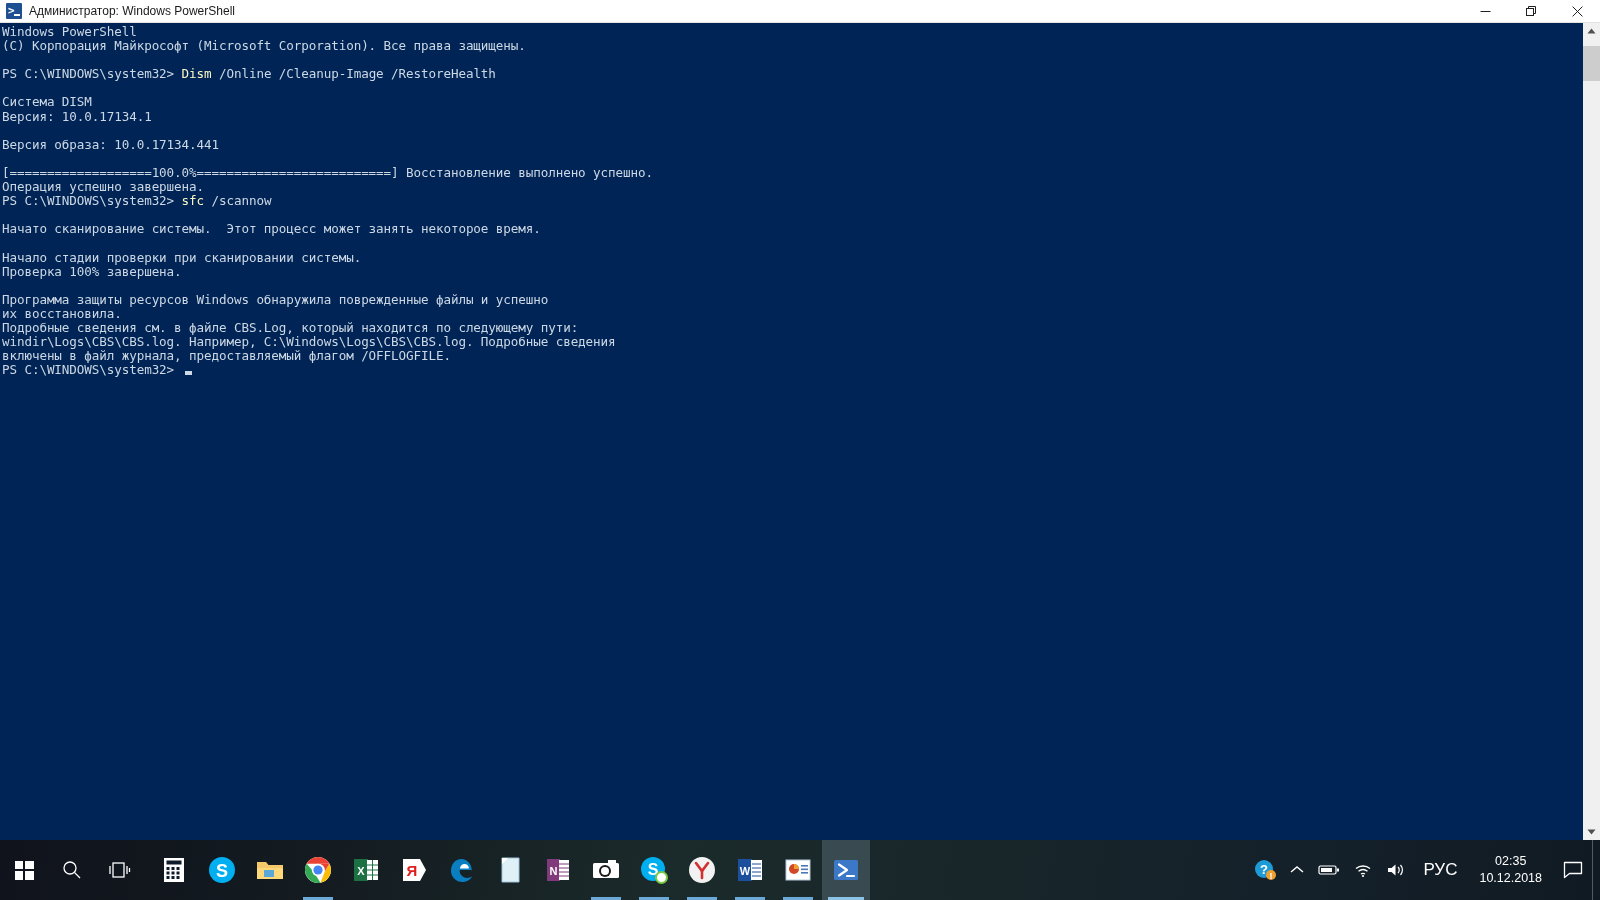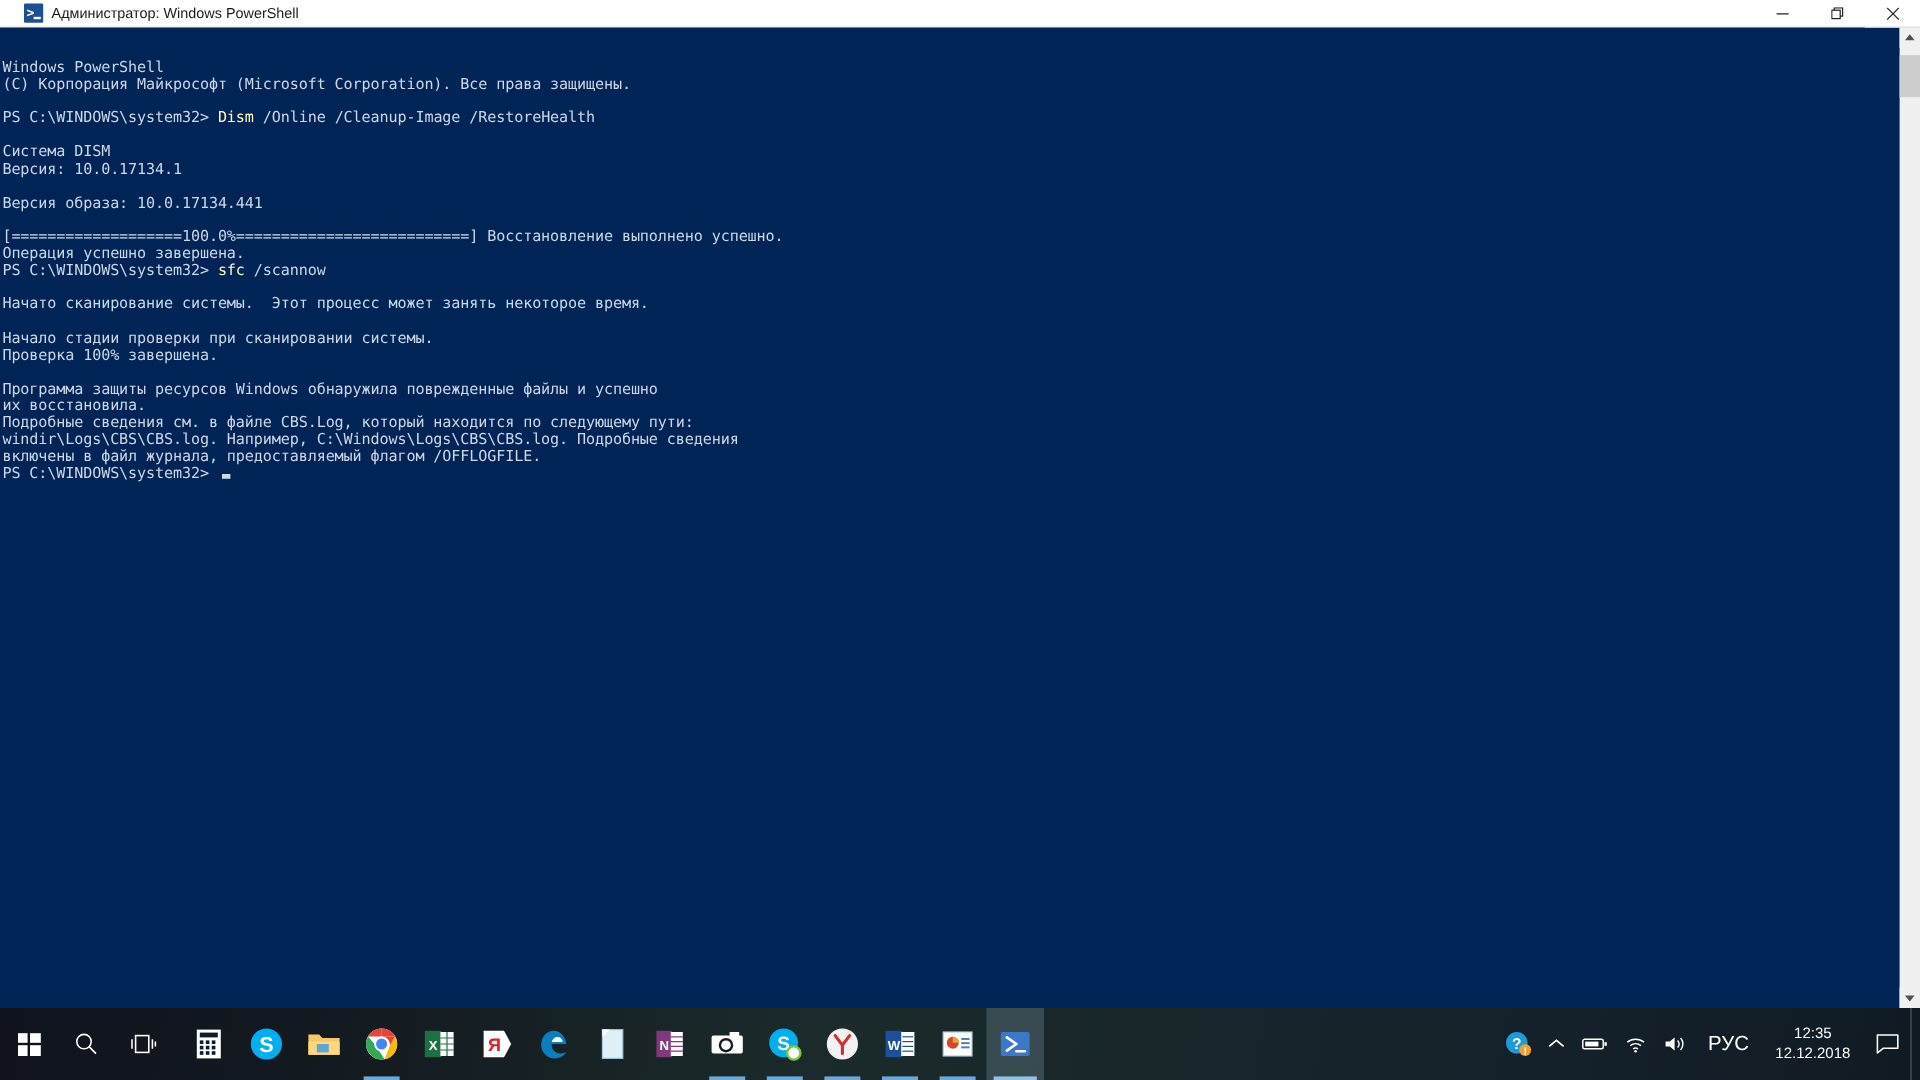--- a/index.html
+++ b/index.html
@@ -22,21 +22,21 @@
   #titlebar {
     position: absolute; left: 0; top: 0;
     width: 1600px; height: 23px;
     background: #ffffff;
     display: flex;
     align-items: center;
     border-bottom: 1px solid #e3e3e3;
   }
   #titlebar-left {
     display: flex; align-items: center;
-    padding-left: 20px;
+    padding-left: 6px;
     height: 23px;
     flex: 1 1 auto;
     overflow: hidden;
   }
   .ps-icon {
     width: 16px; height: 16px;
     background: #1d4f91;
     position: relative;
     flex: 0 0 auto;
     margin-right: 7px;
@@ -87,21 +87,20 @@
     overflow: hidden;
     padding: 2px 0 0 2px;
   }
   #console-text {
     font-family: "DejaVu Sans Mono", "Liberation Mono", monospace;
     font-size: 12.6px;
     line-height: 14.1px;
     color: #ccd8e4;
     white-space: pre;
     letter-spacing: -0.1px;
-    margin-top: 24px;
   }
   .line { white-space: pre; min-height: 14.1px; }
   .cmd-yellow { color: #fef9c3; }
   .cursor-block {
     display: inline-block;
     width: 7px; height: 4px;
     background: #ccd8e4;
     vertical-align: -1px;
     margin-left: 3px;
   }
@@ -510,22 +509,22 @@
       <svg width="20" height="16" viewBox="0 0 20 16">
         <polygon points="2,6 5.5,6 9.5,2.5 9.5,13.5 5.5,10 2,10" fill="#ffffff"></polygon>
         <path d="M12 5 A4.2 4.2 0 0 1 12 11" fill="none" stroke="#ffffff" stroke-width="1.2"></path>
         <path d="M14.5 3 A7.5 7.5 0 0 1 14.5 13" fill="none" stroke="#ffffff" stroke-width="1.2"></path>
       </svg>
     </div>
 
     <div id="tray-lang">РУС</div>
 
     <div id="tray-clock">
-      <span>12:35</span>
-      <span>12.12.2018</span>
+      <span>02:35</span>
+      <span>10.12.2018</span>
     </div>
 
     <div id="tray-notify">
       <svg width="20" height="18" viewBox="0 0 20 18">
         <path d="M1.5 1.5 h17 v11 h-12 l-5 4 Z" fill="none" stroke="#ffffff" stroke-width="1.3" stroke-linejoin="round"></path>
       </svg>
     </div>
 
     <div id="show-desktop"></div>
   </div>

